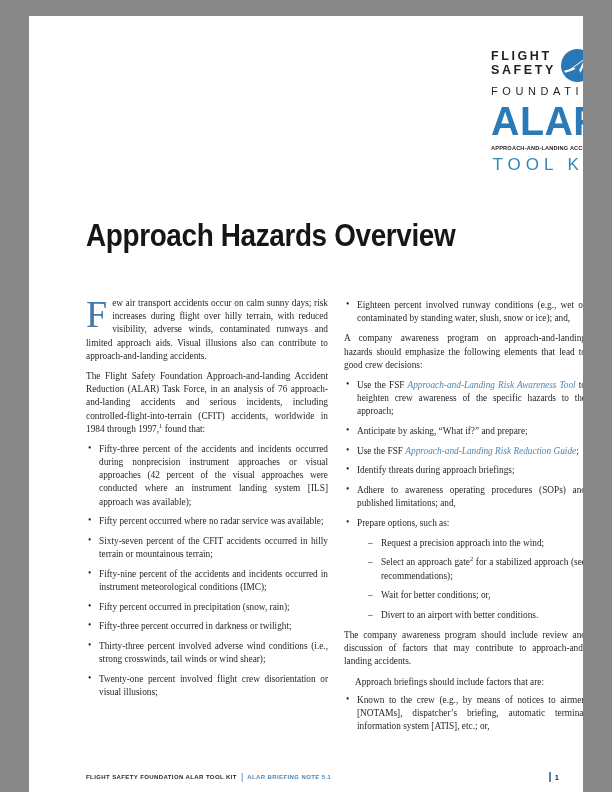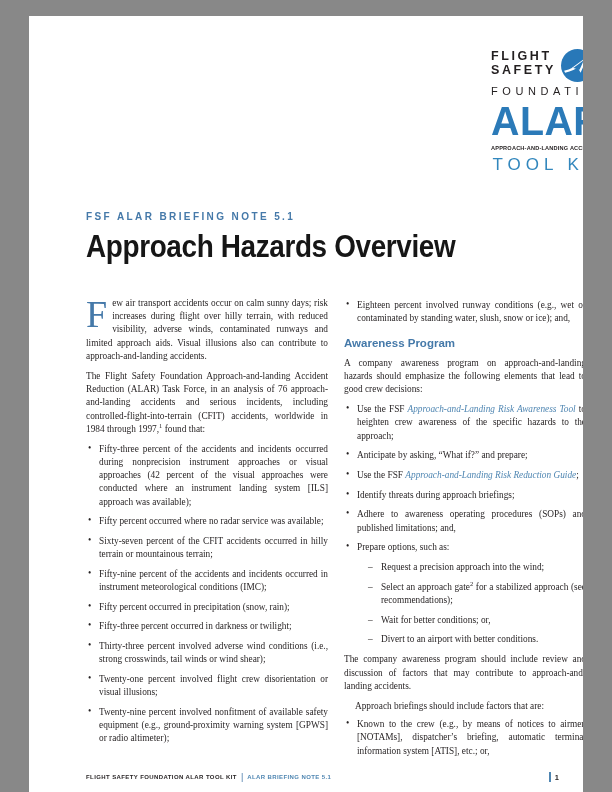--- a/index.html
+++ b/index.html
@@ -83,51 +83,48 @@
         <path d="M12 18.5 L22 11 L18 20 Z" fill="#2878b8"></path>
       </svg>
     </div>
     <div class="foundation">FOUNDATION</div>
     <div class="alar">ALAR</div>
     <div class="alar-sub">APPROACH-AND-LANDING ACCIDENT REDUCTION</div>
     <div class="toolkit">TOOL KIT</div>
   </div>
 
   <div class="title-block">
-    <div class="kicker">FSF ALAR BRIEFING NOTE 5.1</div>
     <div class="doc-title">Approach Hazards Overview</div>
   </div>
 
   <div class="columns">
 
     <div class="col">
       <p><span class="dropcap">F</span><span>ew air transport accidents occur on calm sunny days; risk increases during flight over hilly terrain, with reduced visibility, adverse winds, contaminated runways and limited approach aids. Visual illusions also can contribute to approach-and-landing accidents.</span></p>
 
 
       <p><span>The Flight Safety Foundation Approach-and-landing Accident Reduction (ALAR) Task Force, in an analysis of 76 approach-and-landing accidents and serious incidents, including controlled-flight-into-terrain (CFIT) accidents, worldwide in 1984 through 1997,</span><sup>1</sup><span> found that:</span></p>
 
       <ul class="bullets">
         <li><span>Fifty-three percent of the accidents and incidents occurred during nonprecision instrument approaches or visual approaches (42 percent of the visual approaches were conducted where an instrument landing system [ILS] approach was available);</span></li>
         <li><span>Fifty percent occurred where no radar service was available;</span></li>
         <li><span>Sixty-seven percent of the CFIT accidents occurred in hilly terrain or mountainous terrain;</span></li>
         <li><span>Fifty-nine percent of the accidents and incidents occurred in instrument meteorological conditions (IMC);</span></li>
         <li><span>Fifty percent occurred in precipitation (snow, rain);</span></li>
         <li><span>Fifty-three percent occurred in darkness or twilight;</span></li>
         <li><span>Thirty-three percent involved adverse wind conditions (i.e., strong crosswinds, tail winds or wind shear);</span></li>
         <li><span>Twenty-one percent involved flight crew disorientation or visual illusions;</span></li>
-        <li><span>Twenty-nine percent involved nonfitment of available safety equipment (e.g., ground-proximity warning system [GPWS] or radio altimeter);</span></li>
       </ul>
     </div>
 
     <div class="col">
       <ul class="bullets">
         <li><span>Eighteen percent involved runway conditions (e.g., wet or contaminated by standing water, slush, snow or ice); and,</span></li>
       </ul>
 
-      <h2 class="sect">Awareness Program</h2>
 
       <p>A company awareness program on approach-and-landing hazards should emphasize the following elements that lead to good crew decisions:</p>
 
       <ul class="bullets">
         <li><span>Use the FSF </span><span class="ref">Approach-and-Landing Risk Awareness Tool</span><span> to heighten crew awareness of the specific hazards to the approach;</span></li>
         <li><span>Anticipate by asking, “What if?” and prepare;</span></li>
         <li><span>Use the FSF </span><span class="ref">Approach-and-Landing Risk Reduction Guide</span><span>;</span></li>
         <li><span>Identify threats during approach briefings;</span></li>
         <li><span>Adhere to awareness operating procedures (SOPs) and published limitations; and,</span></li>
         <li><span>Prepare options, such as:</span>

